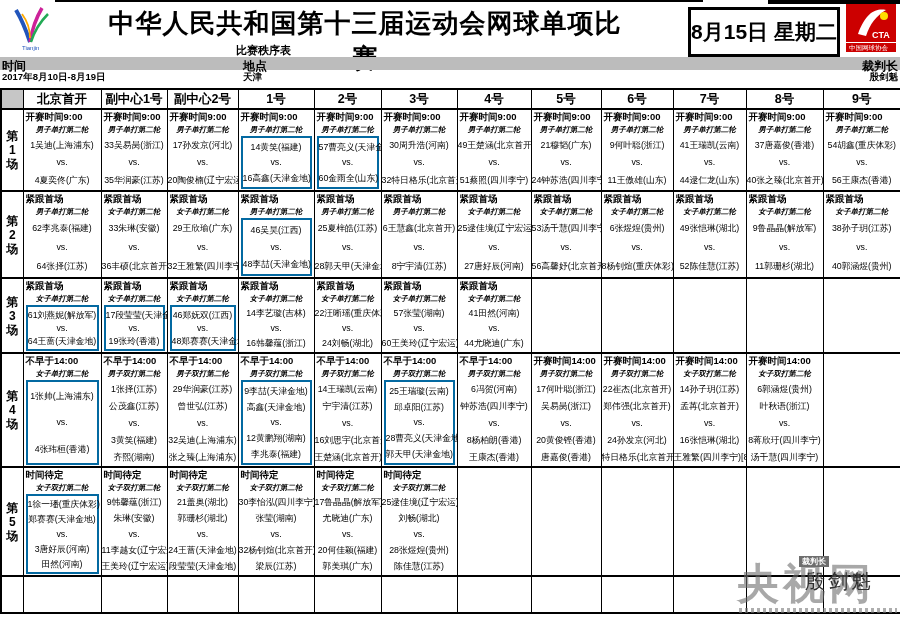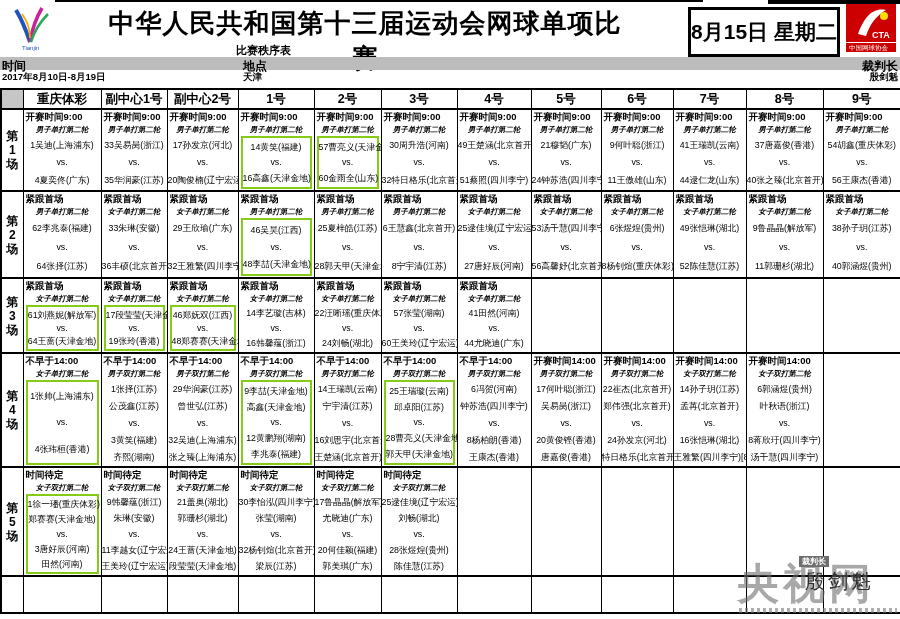--- a/index.html
+++ b/index.html
@@ -29,21 +29,21 @@
   thead th{height:18px;font-size:12.5px;font-weight:bold;vertical-align:middle;
            text-align:center;border-bottom:2px solid #000;background:#fff}
   th.corner{background:#c6c6c6}
   tr{border-bottom:2px solid #000}
   .rowlabel{vertical-align:middle;text-align:center;font-weight:bold;font-size:12px;line-height:14px;background:#fff}
   .cwrap{display:flex;flex-direction:column}
   .time{font-weight:bold;font-size:9.5px;text-align:left;padding:1px 0 0 2px;white-space:nowrap}
   .event{font-size:7.5px;font-weight:bold;font-style:italic;text-align:center;
          font-family:"Liberation Serif",serif;padding-top:1px;white-space:nowrap}
   .players{flex:1;display:flex;flex-direction:column;justify-content:space-around;padding:1px 0}
-  .players.boxed{border:2px solid #84cc16;margin:1px 2px}
+  .players.boxed{border:2px solid #0369a1;margin:1px 2px}
   .player,.vs{font-size:8.8px;text-align:center;white-space:nowrap;line-height:10px}
   
   .wm{position:absolute;left:737px;top:552px;width:163px;height:64px;pointer-events:none}
   .wm-brand{position:absolute;top:4px;left:0;font-size:42px;font-weight:bold;
             color:rgba(110,110,110,.6);letter-spacing:4px;white-space:nowrap}
   .wm-ref-label{position:absolute;top:4px;left:62px;background:#6e6e6e;color:#fff;
                 font-size:8px;padding:0 3px;font-weight:bold}
   .wm-name{position:absolute;top:16px;left:68px;font-size:20px;color:#2f2f2f;
            font-family:"Liberation Serif",serif;letter-spacing:3px}
   .wm-dots{position:absolute;top:56px;left:2px;width:158px;height:5px;
@@ -104,21 +104,21 @@
       <col style="width: 74px;">
       <col style="width: 70px;">
       <col style="width: 72px;">
       <col style="width: 73px;">
       <col style="width: 77px;">
       <col style="width: 78px;">
     </colgroup>
   <thead>
       <tr id="headrow">
         <th class="corner"></th>
-        <th>重庆体彩</th>
+        <th>北京首开</th>
         <th>副中心1号</th>
         <th>副中心2号</th>
         <th>1号</th>
         <th>2号</th>
         <th>3号</th>
         <th>4号</th>
         <th>5号</th>
         <th>6号</th>
         <th>7号</th>
         <th>8号</th>

